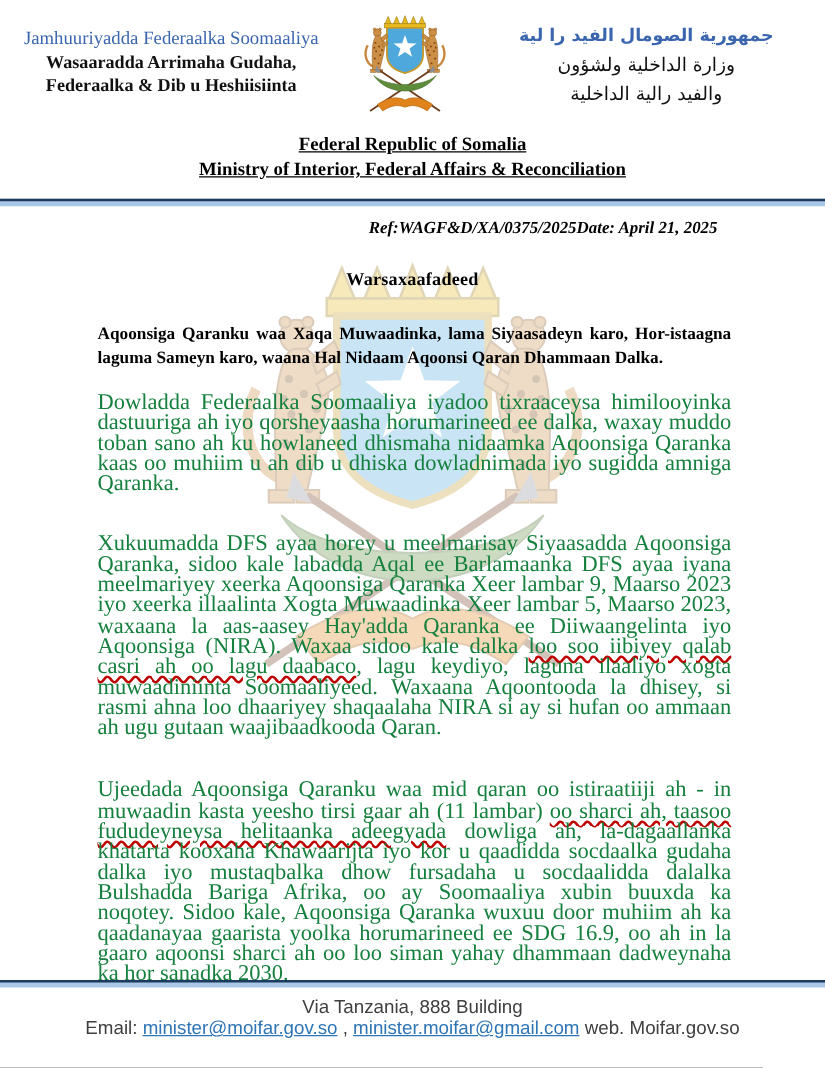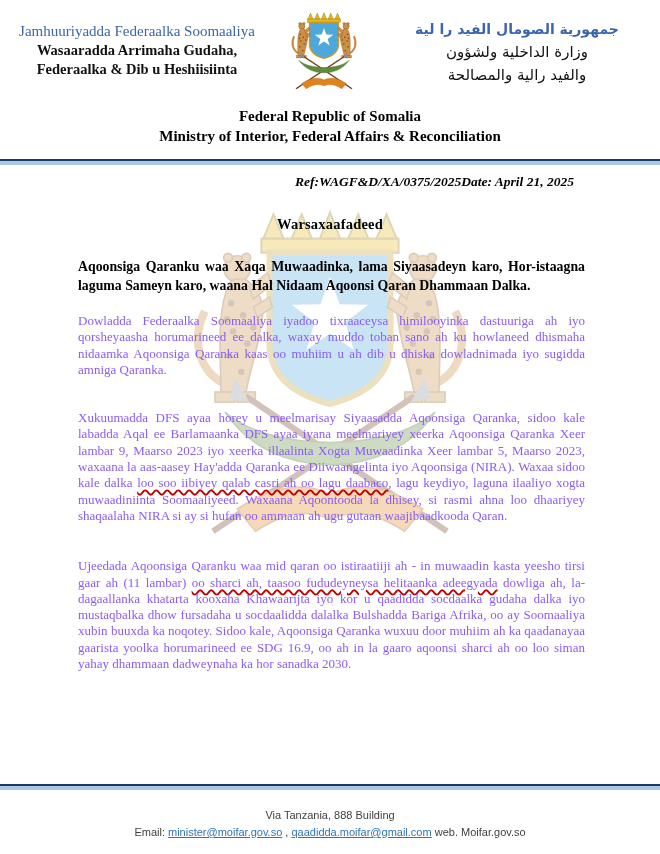--- a/index.html
+++ b/index.html
@@ -19,48 +19,48 @@
   .header-left { width:262px; text-align:center; padding-top:14px; }
   .org-so { color:#3b66ae; font-weight:normal; font-size:15px; line-height:19px; }
   .min-so { font-weight:bold; font-size:14.5px; line-height:19px; color:#111; }
   .emblem-wrap { width:112px; display:flex; justify-content:center; padding-top:2px; }
   .header-right { flex:1; text-align:center; direction:rtl;
     font-family:"DejaVu Sans", sans-serif; padding-top:10px; }
   .org-ar { color:#3b66ae; font-size:14px; font-weight:bold; line-height:23px; }
   .min-ar { color:#111; font-size:15px; line-height:23px; }
 
   .title-block { text-align:center; margin-top:4px; font-weight:bold;
-    font-size:15px; line-height:20px; color:#000; }
+    font-size:15px; line-height:20px; color:#000;text-decoration:underline; }
 
   .rule { height:4px; background:#a9c7e7; border-top:2px solid #1d3a5f; margin-top:13px; }
   .rule-footer { height:4px; background:#a9c7e7; border-top:2px solid #1d3a5f; }
 
   .meta { display:flex; justify-content:flex-end; padding:9px 86px 0 80px;
     font-weight:bold; font-style:italic; font-size:13.5px; color:#000; }
 
   .doc-heading { text-align:center; font-weight:bold; font-size:14.5px;
     margin-top:26px; color:#000; letter-spacing:0.2px; }
 
   .body-text { padding:0 75px 0 78px; }
   .lead { font-weight:bold; font-size:13.8px; line-height:19px;
     text-align:justify; margin-top:24px; color:#000; }
-  .para { font-size:13px; line-height:16.3px; text-align:justify; color:#8b5cf6; }
+  .para { font-size:18px; line-height:16.3px; text-align:justify; color:#15803d; }
   .p1 { margin-top:18px; }
   .p2 { margin-top:32px; }
   .p3 { margin-top:34px; }
   .misspell {
     text-decoration:underline; text-decoration-style:wavy;
     text-decoration-color:#c00000; text-decoration-thickness:1.5px;
     text-underline-offset:2px;
   }
 
   
   .footer { position:absolute; left:0; right:0; top:784px; z-index:1; }
   .footer-lines { text-align:center; font-family:"Liberation Sans", sans-serif;
-    font-size:11px; color:#3f3f3f; line-height:17px; margin-top:17px; }
+    font-size:15px; color:#3f3f3f; line-height:17px; margin-top:7px; }
   .footer a { color:#2e75b6; text-decoration:underline; }
 </style>
 </head>
 <body>
 
 <div class="page">
 
   <svg width="0" height="0" style="position:absolute" aria-hidden="true">
     <defs>
       <g id="coa">
@@ -148,21 +148,21 @@
         <div class="min-so">Federaalka &amp; Dib u Heshiisiinta</div>
       </div>
       <div class="emblem-wrap">
         <svg width="106" height="92" viewBox="0 0 220 190">
           <use href="#coa"></use>
         </svg>
       </div>
       <div class="header-right">
         <div class="org-ar">جمهورية الصومال الفيد را لية</div>
         <div class="min-ar">وزارة الداخلية ولشؤون</div>
-        <div class="min-ar">والفيد رالية والمصالحة</div>
+        <div class="min-ar">والفيد رالية الداخلية</div>
       </div>
     </div>
 
     <div class="title-block">
       <div>Federal Republic of Somalia</div>
       <div>Ministry of Interior, Federal Affairs &amp; Reconciliation</div>
     </div>
 
     <div class="rule"></div>
 
@@ -180,18 +180,18 @@
 
       <p class="para p2"><span>Xukuumadda DFS ayaa horey u meelmarisay Siyaasadda Aqoonsiga Qaranka, sidoo kale labadda Aqal ee Barlamaanka DFS ayaa iyana meelmariyey xeerka Aqoonsiga Qaranka Xeer lambar 9, Maarso 2023 iyo xeerka illaalinta Xogta Muwaadinka Xeer lambar 5, Maarso 2023, waxaana la aas-aasey Hay'adda Qaranka ee Diiwaangelinta iyo Aqoonsiga (NIRA). Waxaa sidoo kale dalka </span><span class="misspell">loo soo iibiyey qalab casri ah oo lagu daabaco</span><span>, lagu keydiyo, laguna ilaaliyo xogta muwaadiniinta Soomaaliyeed. Waxaana Aqoontooda la dhisey, si rasmi ahna loo dhaariyey shaqaalaha NIRA si ay si hufan oo ammaan ah ugu gutaan waajibaadkooda Qaran.</span></p>
 
       <p class="para p3"><span>Ujeedada Aqoonsiga Qaranku waa mid qaran oo istiraatiiji ah - in muwaadin kasta yeesho tirsi gaar ah (11 lambar) </span><span class="misspell">oo sharci ah, taasoo fududeyneysa helitaanka adeegyada</span><span> dowliga ah, la-dagaallanka khatarta kooxaha Khawaarijta iyo kor u qaadidda socdaalka gudaha dalka iyo mustaqbalka dhow fursadaha u socdaalidda dalalka Bulshadda Bariga Afrika, oo ay Soomaaliya xubin buuxda ka noqotey. Sidoo kale, Aqoonsiga Qaranka wuxuu door muhiim ah ka qaadanayaa gaarista yoolka horumarineed ee SDG 16.9, oo ah in la gaaro aqoonsi sharci ah oo loo siman yahay dhammaan dadweynaha ka hor sanadka 2030.</span></p>
     </div>
 
     <div class="footer">
       <div class="rule-footer"></div>
       <div class="footer-lines">
         <div>Via Tanzania, 888 Building</div>
-        <div><span>Email: </span><a href="#">minister@moifar.gov.so</a><span> , </span><a href="#">qaadidda.moifar@gmail.com</a><span> web. Moifar.gov.so</span></div>
+        <div><span>Email: </span><a href="#">minister@moifar.gov.so</a><span> , </span><a href="#">minister.moifar@gmail.com</a><span> web. Moifar.gov.so</span></div>
       </div>
     </div>
 
   </div>
 </div>
 
 </body></html>

